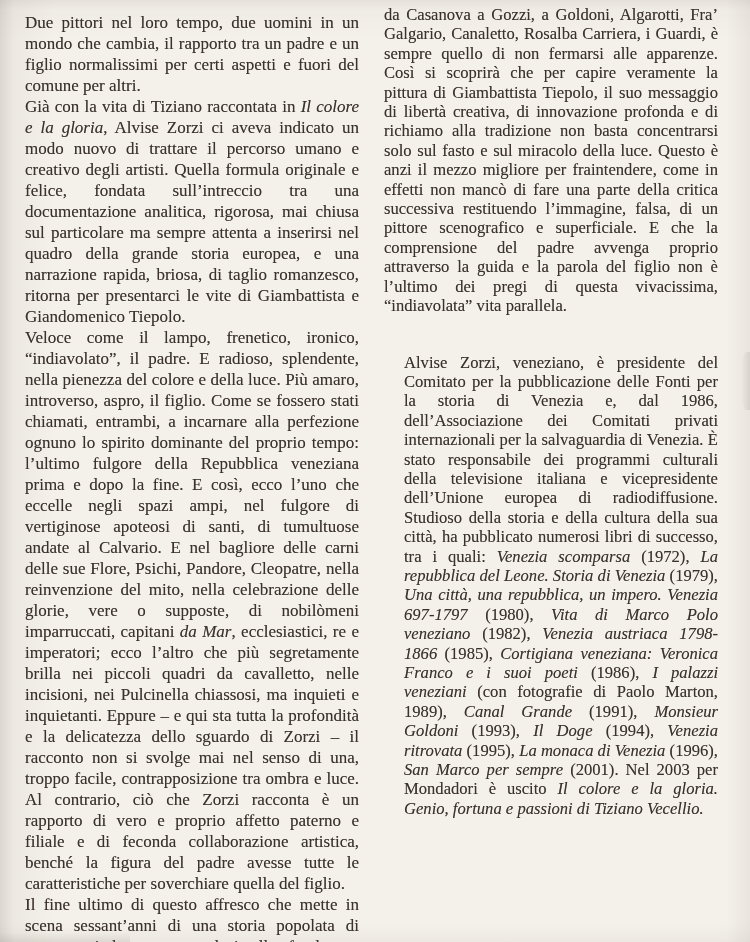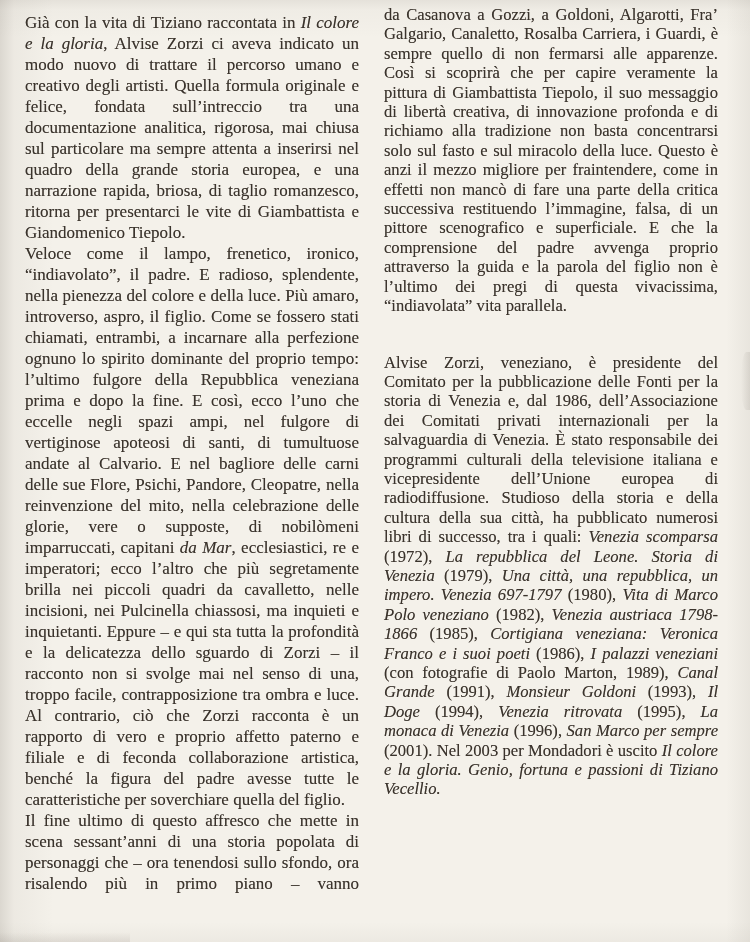--- a/index.html
+++ b/index.html
@@ -43,20 +43,21 @@
     line-height: 19.4px;
   }
   .para {
     margin: 0;
     text-align: justify;
     hyphens: auto;
     -webkit-hyphens: auto;
   }
   .para.gap-before {
     margin-top: 37px;
+    margin-left: 20px;
   }
   .para.justify-last {
     text-align-last: justify;
   }
   .para em {
     font-style: italic;
   }
   .crease-right {
     position: absolute;
     right: 0;
@@ -73,20 +74,21 @@
     width: 130px;
     height: 10px;
     background: linear-gradient(0deg, rgba(90,80,70,0.10), rgba(0,0,0,0));
   }
 </style>
 </head>
 <body>
 
 <div class="page">
   <div class="column left">
+      <p class="para"><span>Due pittori nel loro tempo, due uomini in un mondo che cambia, il rapporto tra un padre e un figlio normalissimi per certi aspetti e fuori del comune per altri.</span></p>
       <p class="para"><span>Già con la vita di Tiziano raccontata in </span><em>Il colore e la gloria</em><span>, Alvise Zorzi ci aveva indicato un modo nuovo di trattare il percorso umano e creativo degli artisti. Quella formula originale e felice, fondata sull’intreccio tra una documentazione analitica, rigorosa, mai chiusa sul particolare ma sempre attenta a inserirsi nel quadro della grande storia europea, e una narrazione rapida, briosa, di taglio romanzesco, ritorna per presentarci le vite di Giambattista e Giandomenico Tiepolo.</span></p>
       <p class="para"><span>Veloce come il lampo, frenetico, ironico, “indiavolato”, il padre. E radioso, splendente, nella pienezza del colore e della luce. Più amaro, introverso, aspro, il figlio. Come se fossero stati chiamati, entrambi, a incarnare alla perfezione ognuno lo spirito dominante del proprio tempo: l’ultimo fulgore della Repubblica veneziana prima e dopo la fine. E così, ecco l’uno che eccelle negli spazi ampi, nel fulgore di vertiginose apoteosi di santi, di tumultuose andate al Calvario. E nel bagliore delle carni delle sue Flore, Psichi, Pandore, Cleopatre, nella reinvenzione del mito, nella celebrazione delle glorie, vere o supposte, di nobilòmeni imparruccati, capitani </span><em>da Mar</em><span>, ecclesiastici, re e imperatori; ecco l’altro che più segretamente brilla nei piccoli quadri da cavalletto, nelle incisioni, nei Pulcinella chiassosi, ma inquieti e inquietanti. Eppure – e qui sta tutta la profondità e la delicatezza dello sguardo di Zorzi – il racconto non si svolge mai nel senso di una, troppo facile, contrapposizione tra ombra e luce. Al contrario, ciò che Zorzi racconta è un rapporto di vero e proprio affetto paterno e filiale e di feconda collaborazione artistica, benché la figura del padre avesse tutte le caratteristiche per soverchiare quella del figlio.</span></p>
       <p class="para justify-last"><span>Il fine ultimo di questo affresco che mette in scena sessant’anni di una storia popolata di personaggi che – ora tenendosi sullo sfondo, ora risalendo più in primo piano – vanno</span></p>
     </div>
   <div class="column right">
       <p class="para"><span>da Casanova a Gozzi, a Goldoni, Algarotti, Fra’ Galgario, Canaletto, Rosalba Carriera, i Guardi, è sempre quello di non fermarsi alle apparenze. Così si scoprirà che per capire veramente la pittura di Giambattista Tiepolo, il suo messaggio di libertà creativa, di innovazione profonda e di richiamo alla tradizione non basta concentrarsi solo sul fasto e sul miracolo della luce. Questo è anzi il mezzo migliore per fraintendere, come in effetti non mancò di fare una parte della critica successiva restituendo l’immagine, falsa, di un pittore scenografico e superficiale. E che la comprensione del padre avvenga proprio attraverso la guida e la parola del figlio non è l’ultimo dei pregi di questa vivacissima, “indiavolata” vita parallela.</span></p>
       <p class="para gap-before"><span>Alvise Zorzi, veneziano, è presidente del Comitato per la pubblicazione delle Fonti per la storia di Venezia e, dal 1986, dell’Associazione dei Comitati privati internazionali per la salvaguardia di Venezia. È stato responsabile dei programmi culturali della televisione italiana e vicepresidente dell’Unione europea di radiodiffusione. Studioso della storia e della cultura della sua città, ha pubblicato numerosi libri di successo, tra i quali: </span><em>Venezia scomparsa</em><span> (1972), </span><em>La repubblica del Leone. Storia di Venezia</em><span> (1979), </span><em>Una città, una repubblica, un impero. Venezia 697-1797</em><span> (1980), </span><em>Vita di Marco Polo veneziano</em><span> (1982), </span><em>Venezia austriaca 1798-1866</em><span> (1985), </span><em>Cortigiana veneziana: Veronica Franco e i suoi poeti</em><span> (1986), </span><em>I palazzi veneziani</em><span> (con fotografie di Paolo Marton, 1989), </span><em>Canal Grande</em><span> (1991), </span><em>Monsieur Goldoni</em><span> (1993), </span><em>Il Doge</em><span> (1994), </span><em>Venezia ritrovata</em><span> (1995), </span><em>La monaca di Venezia</em><span> (1996), </span><em>San Marco per sempre</em><span> (2001). Nel 2003 per Mondadori è uscito </span><em>Il colore e la gloria. Genio, fortuna e passioni di Tiziano Vecellio.</em></p>
     </div>
   <div class="crease-right"></div>
   <div class="smudge-bottom-left"></div>

